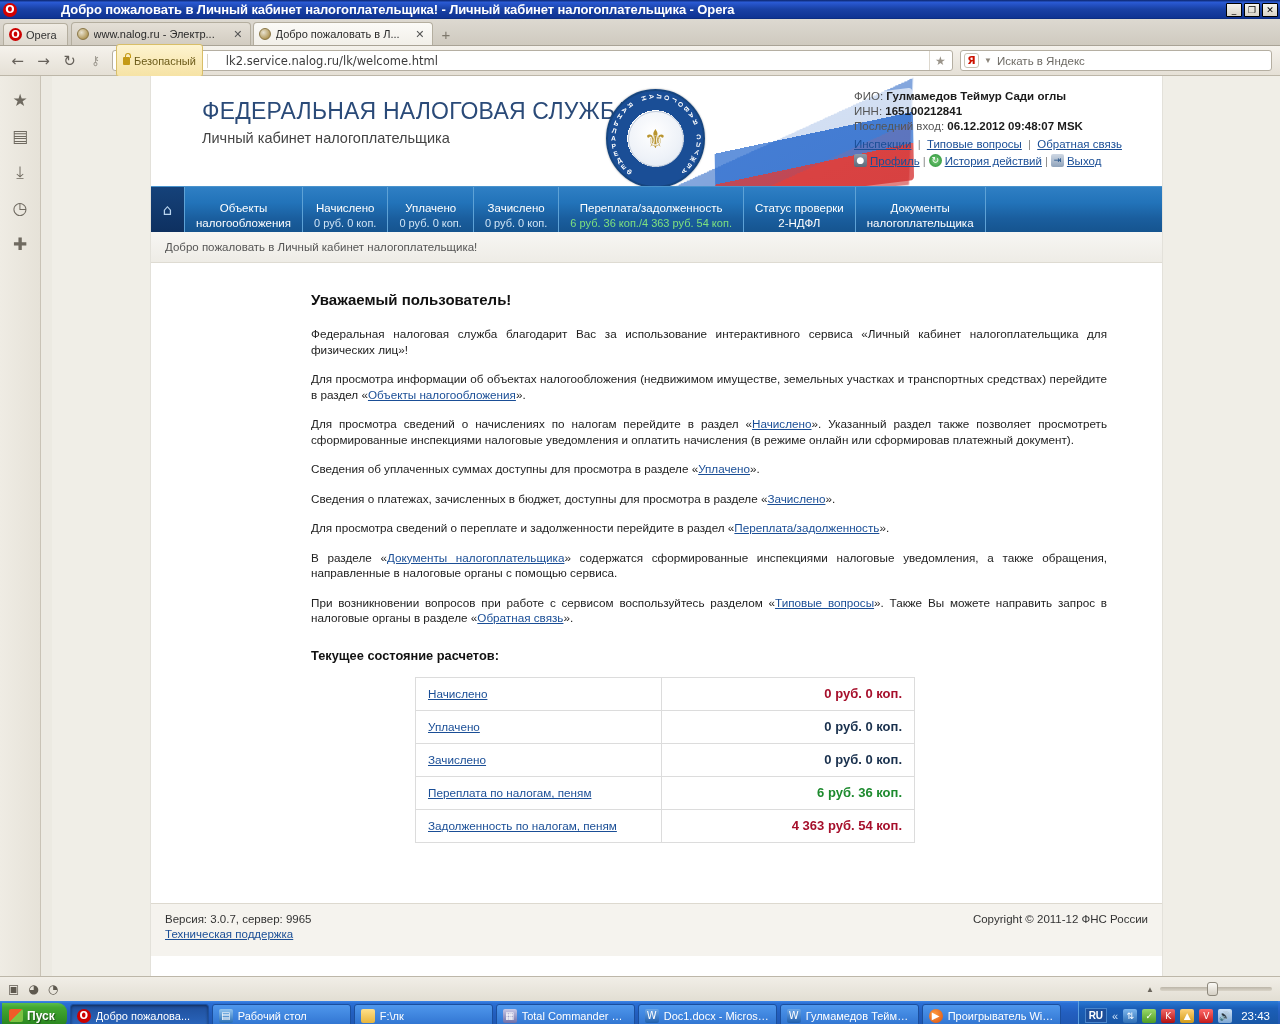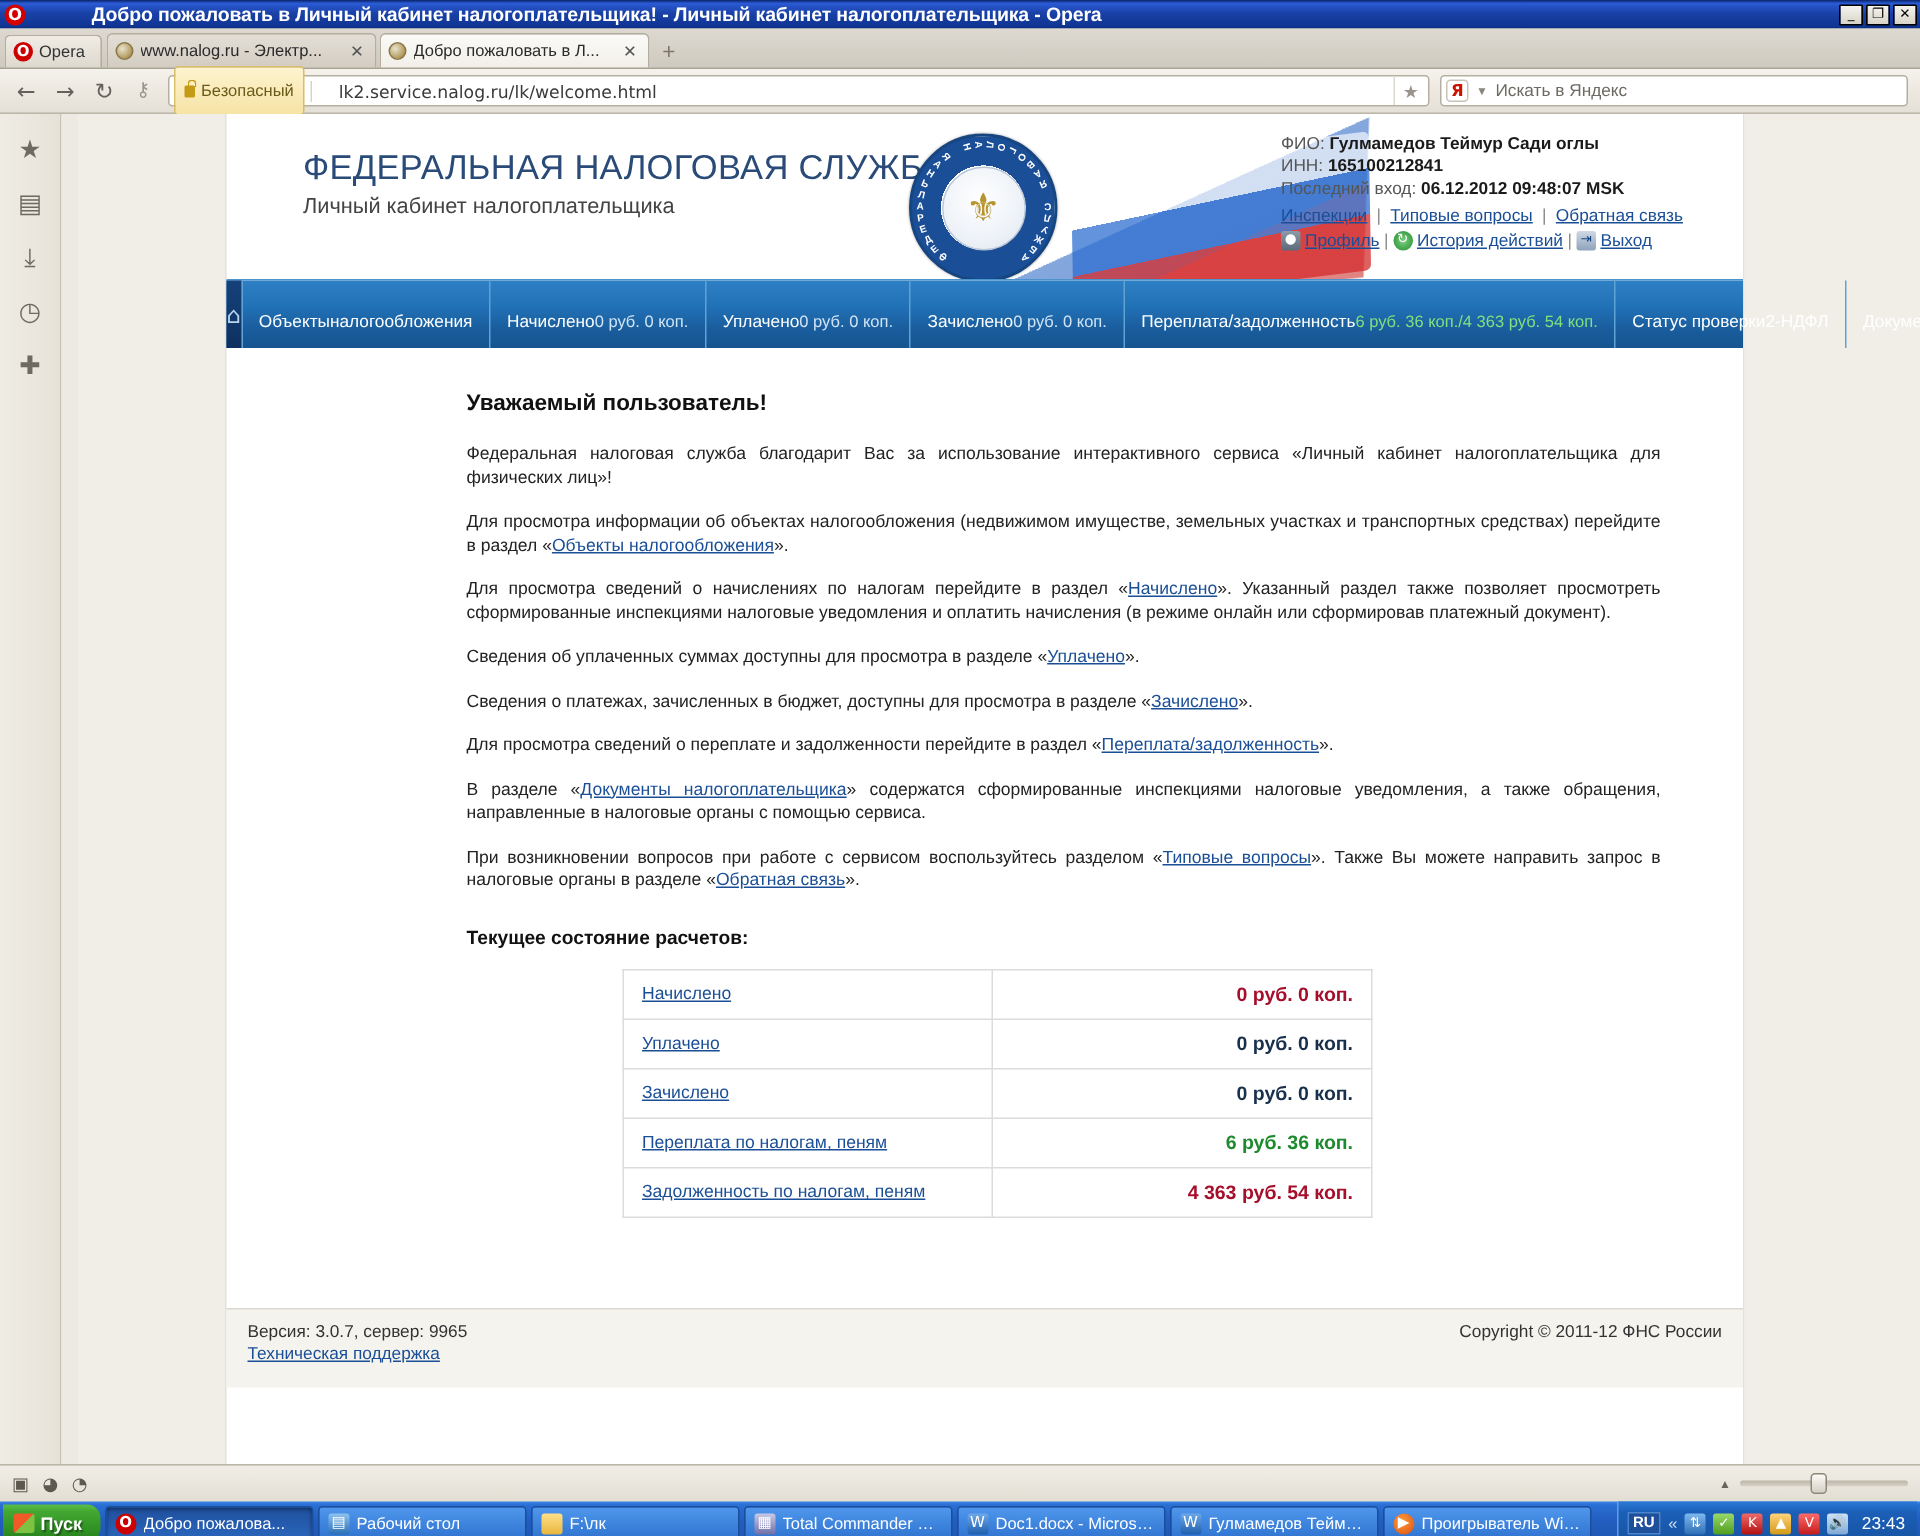--- a/index.html
+++ b/index.html
@@ -242,21 +242,21 @@
     border-top: 1px solid #4a93cc;
   }
   .nt-home {
     width: 33px; display: flex; align-items: center; justify-content: center;
     background: linear-gradient(to bottom,#15427a,#0e3060);
     color: #b9d4ee; font-size: 15px;
     font-family: "DejaVu Sans", sans-serif;
   }
   .nt {
     padding: 12px 11px 0 11px;
-    display: flex; flex-direction: row; align-items: center; justify-content: center;
+    display: flex; flex-direction: column; align-items: center; justify-content: center;
     color: #ffffff; font-size: 11.5px; line-height: 15px; text-align: center;
     border-left: 1px solid #5ea2d6;
     white-space: nowrap;
   }
   .nt-sub { font-size: 11px; color: #cfe4f5; }
   .nt-sub.green { color: #7ee07e; }
   .nt-filler { flex: 1 1 auto; border-left: 1px solid #5ea2d6; }
 
   .crumbbar {
     background: linear-gradient(to bottom,#f7f6f3,#eeece6);
@@ -555,20 +555,21 @@
           <span>Статус проверки</span>
           <span>2-НДФЛ</span>
         </div>
         <div class="nt">
           <span>Документы</span>
           <span>налогоплательщика</span>
         </div>
         <div class="nt-filler"></div>
       </div>
 
+      <div class="crumbbar">Добро пожаловать в Личный кабинет налогоплательщика!</div>
 
       <div class="content">
         <h2 class="greet">Уважаемый пользователь!</h2>
         <div id="paragraphs">
             <p class="para"><span>Федеральная налоговая служба благодарит Вас за использование интерактивного сервиса «Личный кабинет налогоплательщика для физических лиц»!</span></p>
             <p class="para"><span>Для просмотра информации об объектах налогообложения (недвижимом имуществе, земельных участках и транспортных средствах) перейдите в раздел «</span><a>Объекты налогообложения</a><span>».</span></p>
             <p class="para"><span>Для просмотра сведений о начислениях по налогам перейдите в раздел «</span><a>Начислено</a><span>». Указанный раздел также позволяет просмотреть сформированные инспекциями налоговые уведомления и оплатить начисления (в режиме онлайн или сформировав платежный документ).</span></p>
             <p class="para"><span>Сведения об уплаченных суммах доступны для просмотра в разделе «</span><a>Уплачено</a><span>».</span></p>
             <p class="para"><span>Сведения о платежах, зачисленных в бюджет, доступны для просмотра в разделе «</span><a>Зачислено</a><span>».</span></p>
             <p class="para"><span>Для просмотра сведений о переплате и задолженности перейдите в раздел «</span><a>Переплата/задолженность</a><span>».</span></p>

